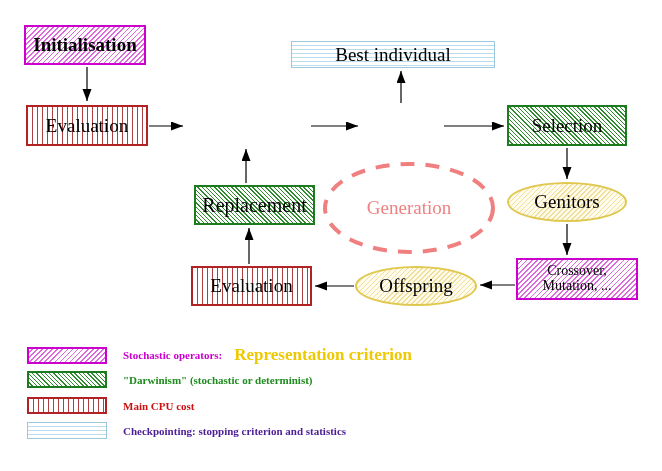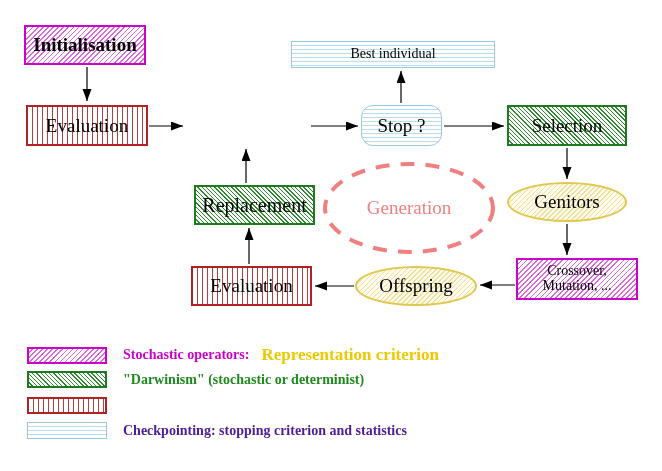--- a/index.html
+++ b/index.html
@@ -44,21 +44,21 @@
   .hatch-yellow {
     border: 2px solid #e0c850;
     background: repeating-linear-gradient(-45deg, #fffcee 0px, #fffcee 2.4px, #f0df9a 2.4px, #f0df9a 3.5px);
   }
   .ellipse { border-radius: 50%; }
   .rounded { border-radius: 12px; }
 
   #node-initialisation   { left: 24px;  top: 25px;  width: 122px; height: 40px; font-weight: bold; }
   #node-evaluation-top   { left: 26px;  top: 105px; width: 122px; height: 41px; }
   #node-parents          { left: 187px; top: 106px; width: 122px; height: 40px; }
-  #node-best-individual  { left: 291px; top: 41px;  width: 204px; height: 27px; font-size: 14px; }
+  #node-best-individual  { left: 291px; top: 41px;  width: 204px; height: 27px; font-size: 19px; }
   #node-stop             { left: 361px; top: 105px; width: 81px;  height: 41px; }
   #node-selection        { left: 507px; top: 105px; width: 120px; height: 41px; }
   #node-genitors         { left: 507px; top: 182px; width: 120px; height: 40px; }
   #node-crossover        { left: 516px; top: 258px; width: 122px; height: 42px; font-size: 14px; flex-direction: column; }
   #node-offspring        { left: 355px; top: 266px; width: 122px; height: 40px; }
   #node-evaluation-bottom{ left: 191px; top: 266px; width: 121px; height: 40px; }
   #node-replacement      { left: 186px; top: 185px; width: 121px; height: 40px; font-size: 20px; margin-left: 8px; }
 
   #generation-label {
     position: absolute;
@@ -88,21 +88,21 @@
   #legend-row-3 { top: 422px; }
   .legend-swatch {
     box-sizing: border-box;
     width: 80px;
     height: 17px;
     flex: 0 0 80px;
   }
   .legend-label {
     margin-left: 16px;
     font-weight: bold;
-    font-size: 14px;
+    font-size: 11px;
     white-space: nowrap;
   }
   .legend-label-secondary { margin-left: 12px; font-weight: bold; font-size: 17px; white-space: nowrap; }
   .c-magenta { color: #cc00cc; }
   .c-yellow  { color: #eec900; }
   .c-green   { color: #1e8b1e; }
   .c-red     { color: #cc1111; }
   .c-ltblue  { color: #4c1d95; }
 </style>
 </head>
@@ -136,23 +136,20 @@
 
   <div class="node hatch-red" id="node-evaluation-top">
     <span>Evaluation</span>
   </div>
 
 
   <div class="node hatch-cyan" id="node-best-individual">
     <span>Best individual</span>
   </div>
 
-  <div class="node hatch-cyan rounded" id="node-stop">
-    <span>Stop ?</span>
-  </div>
 
   <div class="node hatch-green" id="node-selection">
     <span>Selection</span>
   </div>
 
   <div class="node hatch-yellow ellipse" id="node-genitors">
     <span>Genitors</span>
   </div>
 
   <div class="node hatch-magenta" id="node-crossover">
@@ -180,20 +177,21 @@
     <span class="legend-label-secondary c-yellow">Representation criterion</span>
   </div>
 
   <div class="legend-row" id="legend-row-1">
     <div class="legend-swatch hatch-green"></div>
     <span class="legend-label c-green">"Darwinism" (stochastic or determinist)</span>
   </div>
 
   <div class="legend-row" id="legend-row-2">
     <div class="legend-swatch hatch-red"></div>
+    <span class="legend-label c-red">Main CPU cost</span>
   </div>
 
   <div class="legend-row" id="legend-row-3">
     <div class="legend-swatch hatch-cyan"></div>
     <span class="legend-label c-ltblue">Checkpointing: stopping criterion and statistics</span>
   </div>
 
 </div>
 
 </body></html>

